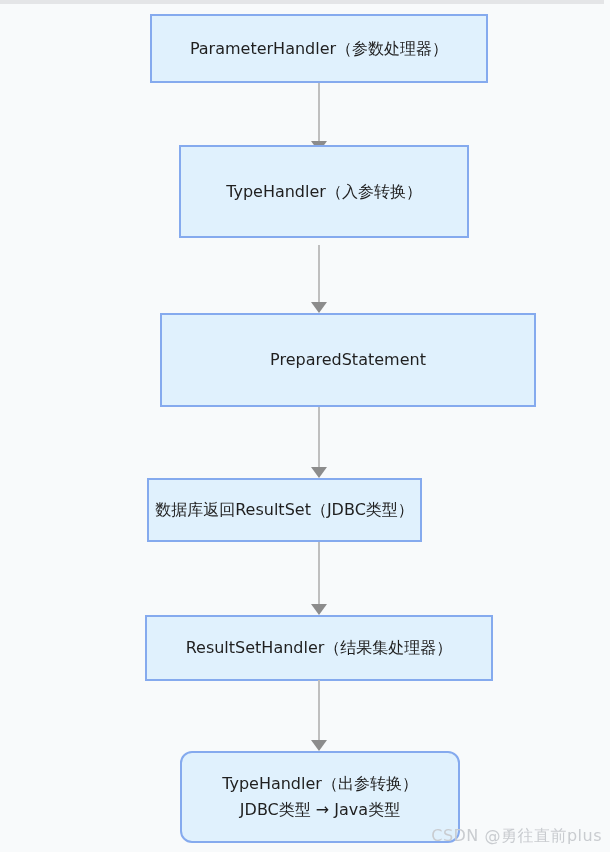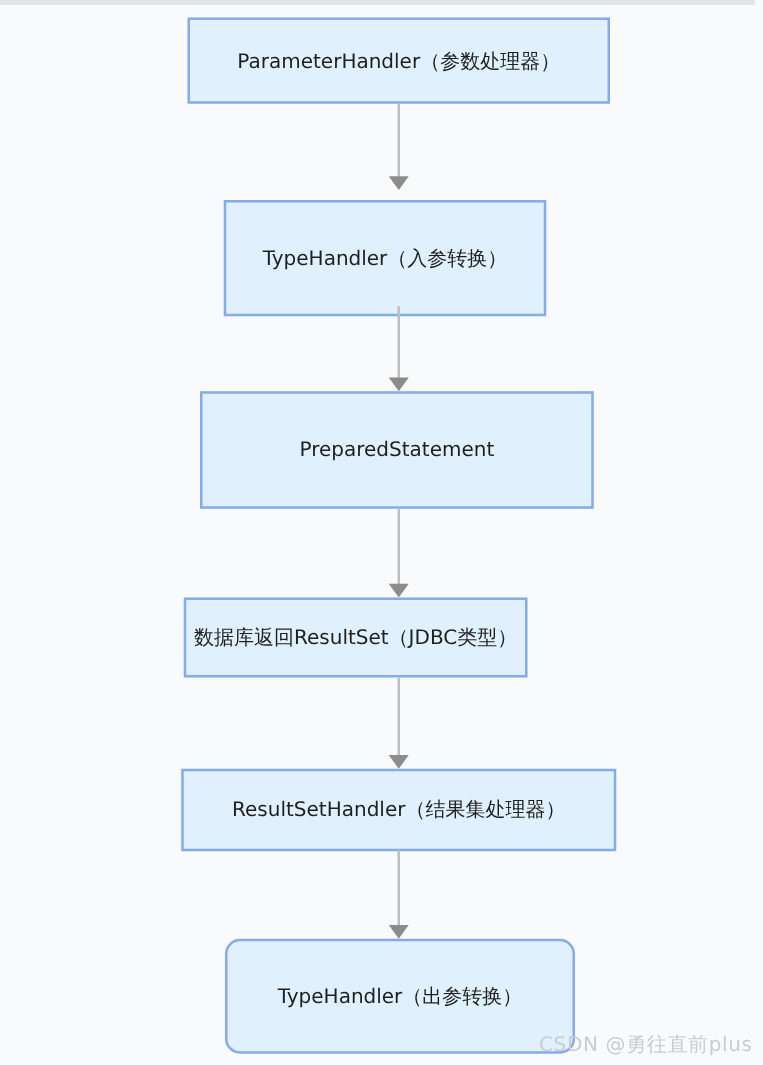--- a/index.html
+++ b/index.html
@@ -23,22 +23,22 @@
     display: flex;
     flex-direction: column;
     align-items: center;
     justify-content: center;
     text-align: center;
     color: #1f1f1f;
     font-size: 16px;
     line-height: 26px;
   }
   .n1 { left: 150px; top: 14px;  width: 338px; height: 69px; }
-  .n2 { left: 179px; top: 160px; width: 258px; height: 93px; }
-  .n3 { left: 160px; top: 313px; width: 315px; height: 94px; }
+  .n2 { left: 179px; top: 145px; width: 290px; height: 93px; }
+  .n3 { left: 160px; top: 313px; width: 376px; height: 94px; }
   .n4 { left: 147px; top: 478px; width: 275px; height: 64px; }
   .n5 { left: 145px; top: 615px; width: 348px; height: 66px; }
   .n6 { left: 180px; top: 751px; width: 280px; height: 92px; border-radius: 12px; }
   .edge {
     position: absolute;
     left: 311px;
     width: 16px;
   }
   .e1 { top: 83px;  height: 69px; }
   .e2 { top: 245px; height: 68px; }
@@ -113,15 +113,16 @@
   <span>ResultSetHandler（结果集处理器）</span>
 </div>
 
 <div class="edge e5">
   <div class="edge-line"></div>
   <div class="edge-head"></div>
 </div>
 
 <div class="node n6">
   <span>TypeHandler（出参转换）</span>
+  <span>JDBC类型 → Java类型</span>
 </div>
 
 <div class="watermark">CSDN @勇往直前plus</div>
 
 </body></html>

